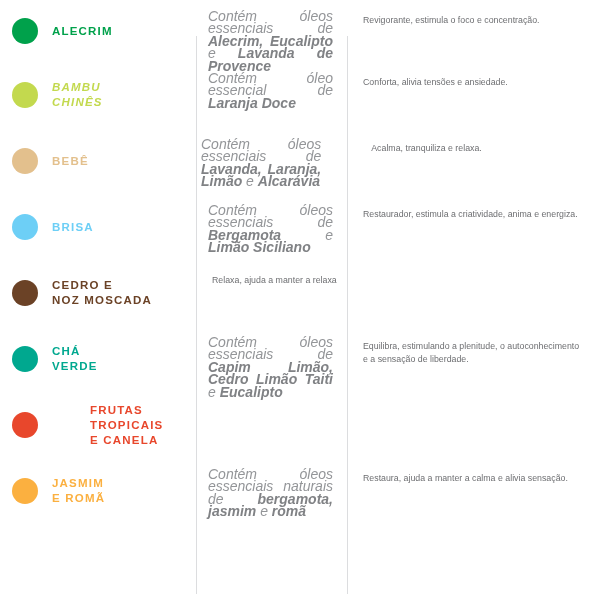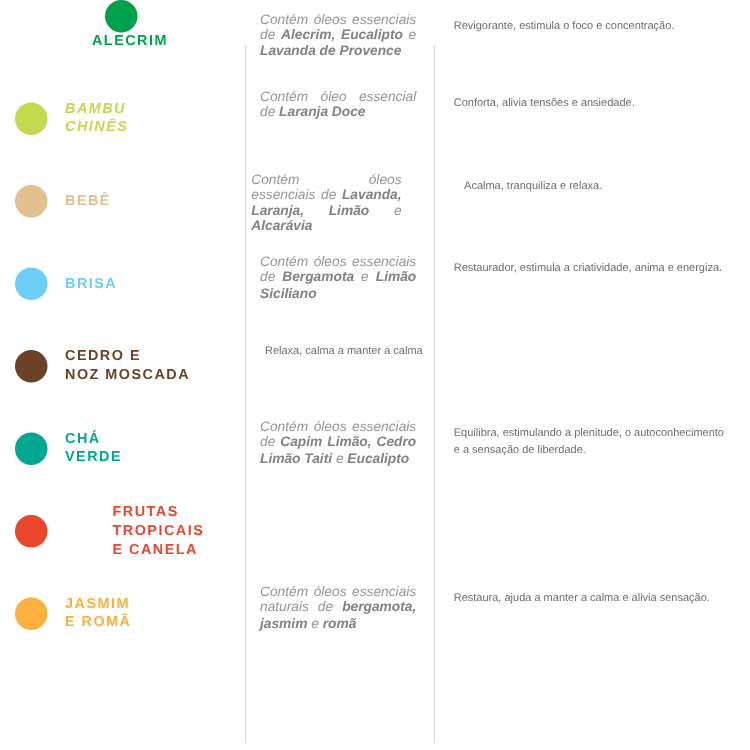--- a/index.html
+++ b/index.html
@@ -88,21 +88,21 @@
     line-height: 15px;
     text-transform: uppercase;
     white-space: pre-line;
   }
 
   
   .oleos {
     width: 151px;
     box-sizing: border-box;
     padding: 0 14px 0 12px;
-    font-size: 11px;
+    font-size: 14px;
     line-height: 12.4px;
     font-style: italic;
     color: #939598;
     text-align: justify;
   }
   .oleos b {
     font-weight: bold;
     font-style: italic;
     color: #808285;
   }
@@ -121,21 +121,21 @@
 <body>
 
 <div class="sheet">
 
 
   <div class="vrule vrule-1"></div>
   <div class="vrule vrule-2"></div>
 
   <div class="rows" id="rows">
       <div class="row" style="height: 62px;">
-        <div class="frag" style="height: 62px; flex-direction: column;">
+        <div class="frag" style="height: 62px;">
           <span class="dot" style="background: rgb(0, 161, 75);"></span>
           <span class="frag-name" style="color: rgb(0, 161, 75);">ALECRIM</span>
         </div>
         <div class="oleos" style="padding-top: 10px;"><span>Contém óleos essenciais de </span><b>Alecrim, Eucalipto</b><span> e </span><b>Lavanda de Provence</b></div>
         <div class="prop" style="padding-top: 14px;">Revigorante, estimula o foco e concentração.</div>
       </div>
       <div class="row" style="height: 66px;">
         <div class="frag" style="height: 66px;">
           <span class="dot" style="background: rgb(195, 217, 78);"></span>
           <span class="frag-name" style="color: rgb(195, 217, 78); font-style: italic;">BAMBU
@@ -159,21 +159,21 @@
         </div>
         <div class="oleos" style="padding-top: 10px;"><span>Contém óleos essenciais de </span><b>Bergamota</b><span> e </span><b>Limão Siciliano</b></div>
         <div class="prop" style="padding-top: 14px;">Restaurador, estimula a criatividade, anima e energiza.</div>
       </div>
       <div class="row" style="height: 66px;">
         <div class="frag" style="height: 66px;">
           <span class="dot" style="background: rgb(107, 66, 38);"></span>
           <span class="frag-name" style="color: rgb(107, 66, 38);">CEDRO E
 NOZ MOSCADA</span>
         </div>
-        <div class="prop" style="padding-top: 14px;">Relaxa, calma a manter a calma</div>
+        <div class="prop" style="padding-top: 14px;">Relaxa, ajuda a manter a relaxa</div>
       </div>
       <div class="row" style="height: 66px;">
         <div class="frag" style="height: 66px;">
           <span class="dot" style="background: rgb(0, 168, 143);"></span>
           <span class="frag-name" style="color: rgb(0, 168, 143);">CHÁ
 VERDE</span>
         </div>
         <div class="oleos" style="padding-top: 10px;"><span>Contém óleos essenciais de </span><b>Capim Limão, Cedro Limão Taiti</b><span> e </span><b>Eucalipto</b></div>
         <div class="prop" style="padding-top: 14px;">Equilibra, estimulando a plenitude, o autoconhecimento e a sensação de liberdade.</div>
       </div>

